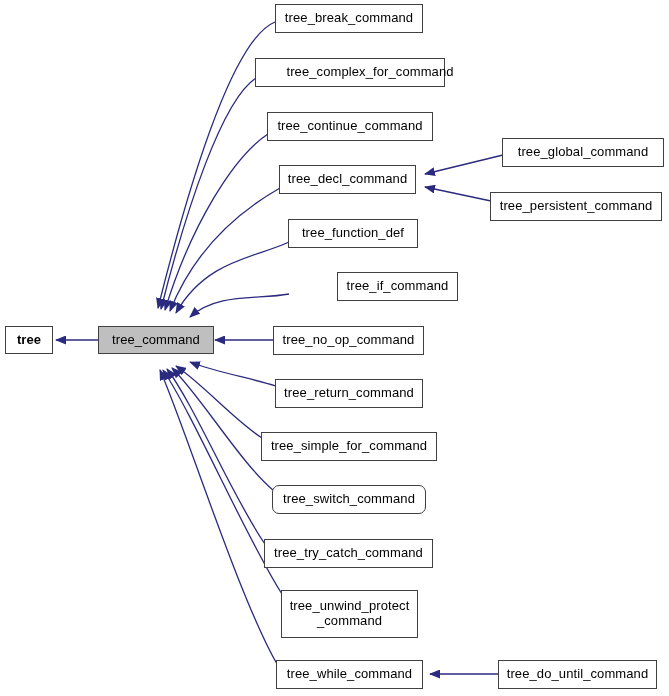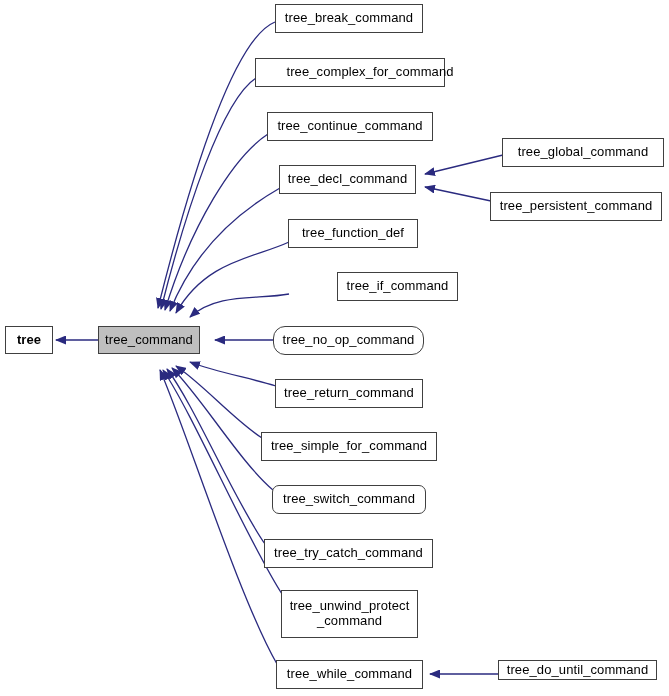--- a/index.html
+++ b/index.html
@@ -48,32 +48,32 @@
         <path d="M 265,544 C 234,500 195,406 167,369" marker-end="url(#ah)"></path>
         <path d="M 282,594 C 247,540 193,414 163,370" marker-end="url(#ah)"></path>
         <path d="M 277,664 C 239,598 184,424 160,370" marker-end="url(#ah)"></path>
         <path d="M 503,155 L 425,174" marker-end="url(#ah)"></path>
         <path d="M 491,201 L 425,187" marker-end="url(#ah)"></path>
         <path d="M 498,674 L 430,674" marker-end="url(#ah)"></path>
       </g>
   </svg>
   <div id="node-layer">
       <div class="node" style="left: 5px; top: 326px; width: 48px; height: 28px; font-weight: bold;">tree</div>
-      <div class="node root" style="left: 98px; top: 326px; width: 102px; height: 28px;">tree_command</div>
+      <div class="node root" style="left: 98px; top: 326px; width: 116px; height: 28px;">tree_command</div>
       <div class="node" style="left: 275px; top: 4px; width: 148px; height: 29px;">tree_break_command</div>
       <div class="node" style="left: 255px; top: 58px; width: 190px; height: 29px; padding-left: 40px;">tree_complex_for_command</div>
       <div class="node" style="left: 267px; top: 112px; width: 166px; height: 29px;">tree_continue_command</div>
       <div class="node" style="left: 279px; top: 165px; width: 137px; height: 29px;">tree_decl_command</div>
       <div class="node" style="left: 502px; top: 138px; width: 162px; height: 29px;">tree_global_command</div>
       <div class="node" style="left: 490px; top: 192px; width: 172px; height: 29px;">tree_persistent_command</div>
       <div class="node" style="left: 288px; top: 219px; width: 130px; height: 29px;">tree_function_def</div>
       <div class="node" style="left: 289px; top: 272px; width: 121px; height: 29px; margin-left: 48px;">tree_if_command</div>
-      <div class="node" style="left: 273px; top: 326px; width: 151px; height: 29px; border-radius: 12px;">tree_no_op_command</div>
+      <div class="node" style="left: 273px; top: 326px; width: 151px; height: 29px;">tree_no_op_command</div>
       <div class="node" style="left: 275px; top: 379px; width: 148px; height: 29px;">tree_return_command</div>
       <div class="node" style="left: 261px; top: 432px; width: 176px; height: 29px;">tree_simple_for_command</div>
       <div class="node" style="left: 272px; top: 485px; width: 154px; height: 29px; border-radius: 7px;">tree_switch_command</div>
       <div class="node" style="left: 264px; top: 539px; width: 169px; height: 29px;">tree_try_catch_command</div>
       <div class="node" style="left: 281px; top: 590px; width: 137px; height: 48px;">tree_unwind_protect
 _command</div>
       <div class="node" style="left: 276px; top: 660px; width: 147px; height: 29px;">tree_while_command</div>
-      <div class="node" style="left: 498px; top: 660px; width: 159px; height: 20px;">tree_do_until_command</div>
+      <div class="node" style="left: 498px; top: 660px; width: 159px; height: 29px;">tree_do_until_command</div>
     </div>
 </div>
 
 </body></html>

